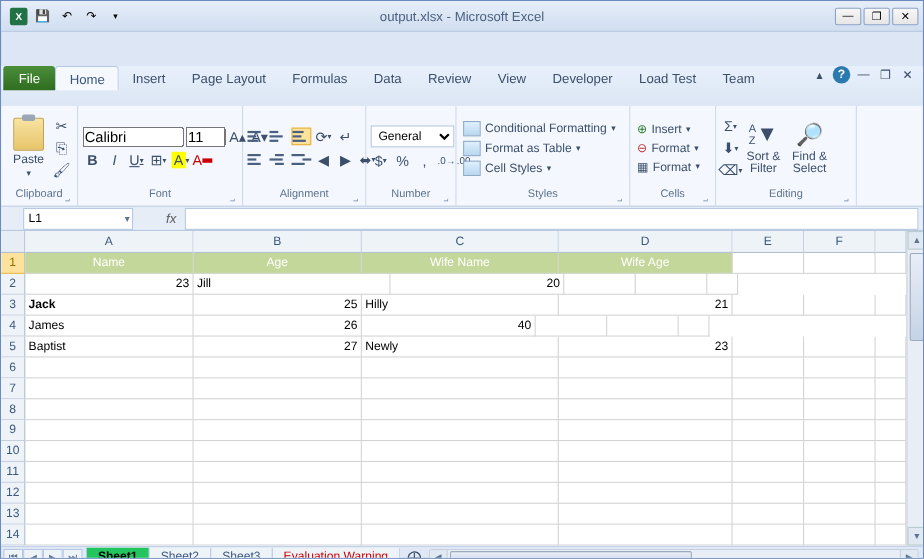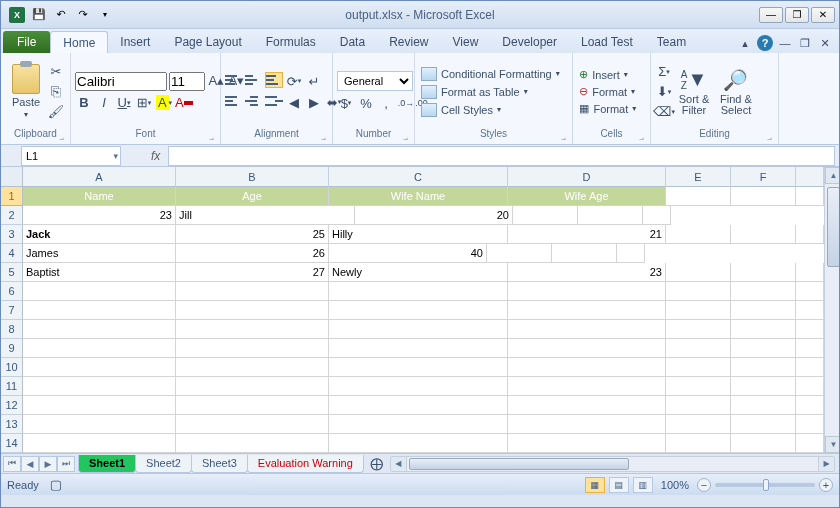--- a/index.html
+++ b/index.html
@@ -8,41 +8,41 @@
   
   .titlebar { height: 28px; background: linear-gradient(#e6eef9, #d0def0); display: flex; align-items: center; position: relative; border-bottom: 1px solid #b6c8e2; }
   .qat { display: flex; align-items: center; gap: 2px; padding-left: 6px; }
   .qat-item { width: 20px; height: 20px; display: flex; align-items: center; justify-content: center; cursor: pointer; }
   .excel-icon { width: 16px; height: 16px; background: #217346; color: #fff; font-size: 9px; font-weight: bold; display: flex; align-items: center; justify-content: center; border-radius: 2px; }
   .title-text { position: absolute; left: 50%; transform: translateX(-50%); color: #4a607f; font-size: 12px; }
   .winbtns { margin-left: auto; display: flex; gap: 2px; padding-right: 4px; }
   .winbtn { width: 24px; height: 16px; background: linear-gradient(#f7f7f7,#e6e6e6); border: 1px solid #8fa5c7; border-radius: 2px; display: flex; align-items: center; justify-content: center; font-size: 10px; cursor: pointer; }
   
   
-  .tabs-row { height: 24px; background: linear-gradient(#e8f0fc, #dbe6f4); display: flex; align-items: flex-end; position: relative; }
+  .tabs-row { height: 36px; background: linear-gradient(#e8f0fc, #dbe6f4); display: flex; align-items: flex-start; position: relative; margin-top: 31px; }
   .file-tab { height: 22px; background: linear-gradient(#4b8e3a,#2f6d1f); color: #fff; padding: 0 14px; display: flex; align-items: center; font-size: 12px; border-top-left-radius: 3px; border-top-right-radius: 3px; margin-left: 2px; cursor: pointer; }
   .tab { height: 22px; padding: 0 12px; display: flex; align-items: center; font-size: 12px; color: #3b4f6b; cursor: pointer; }
   .tab.active { background: #f5f9fe; border: 1px solid #b6c8e2; border-bottom: none; border-top-left-radius: 3px; border-top-right-radius: 3px; color: #3b577e; }
   .tabs-right { margin-left: auto; display: flex; align-items: center; gap: 4px; padding-right: 6px; padding-bottom: 2px; }
   .help-circle { width: 16px; height: 16px; border-radius: 50%; background: #2a7ab0; color: #fff; display: flex; align-items: center; justify-content: center; font-size: 11px; font-weight: bold; }
   .tiny-btn { width: 16px; height: 14px; display: flex; align-items: center; justify-content: center; color: #3b4f6b; cursor: pointer; }
   
   
   .ribbon { height: 92px; background: #f4f8fe; border-bottom: 1px solid #b6c8e2; display: flex; }
   .group { border-right: 1px solid #cfdaeb; display: flex; flex-direction: column; padding: 2px 4px 0 4px; }
   .group-body { flex: 1; display: flex; align-items: center; }
   .group-label { height: 16px; font-size: 10px; color: #5b7290; text-align: center; position: relative; }
   .group-label::after { content: "⌐"; position: absolute; right: 2px; bottom: 0; font-size: 8px; color: #6f86a7; transform: rotate(180deg); }
   .big-btn { display: flex; flex-direction: column; align-items: center; justify-content: center; width: 42px; cursor: pointer; color: #3b4f6b; font-size: 11px; gap: 2px; }
   .icon24 { width: 24px; height: 24px; display: flex; align-items: center; justify-content: center; font-size: 20px; }
   .clip-paste { width: 28px; height: 30px; background: linear-gradient(#f7e3a1,#e8c56b); border: 1px solid #c3a34a; border-radius: 2px; position: relative; }
   .clip-paste::before { content: ""; position: absolute; top: -4px; left: 7px; width: 12px; height: 6px; background: #9aa7b6; border-radius: 2px; }
   .mini { width: 18px; height: 18px; display: flex; align-items: center; justify-content: center; font-size: 13px; cursor: pointer; color: #3b4f6b; }
   .stack { display: flex; flex-direction: column; gap: 2px; }
-  .row { display: flex; gap: 2px; }
+  .row { display: flex; align-items: center; gap: 2px; }
   select, input[type=text].combo { border: 1px solid #b6c8e2; background: #fff; font-size: 11px; height: 20px; padding: 0 2px; }
   .font-name { width: 92px; }
   .font-size { width: 36px; }
   .underline-u { text-decoration: underline; }
   .color-swatch { width: 14px; height: 4px; }
   
   .align-btn { width: 18px; height: 16px; display: flex; flex-direction: column; justify-content: center; gap: 2px; cursor: pointer; }
   .align-btn span { height: 2px; background: #4a607f; }
   .align-btn.highlighted { background: #fce29b; border: 1px solid #e8b342; }
   

